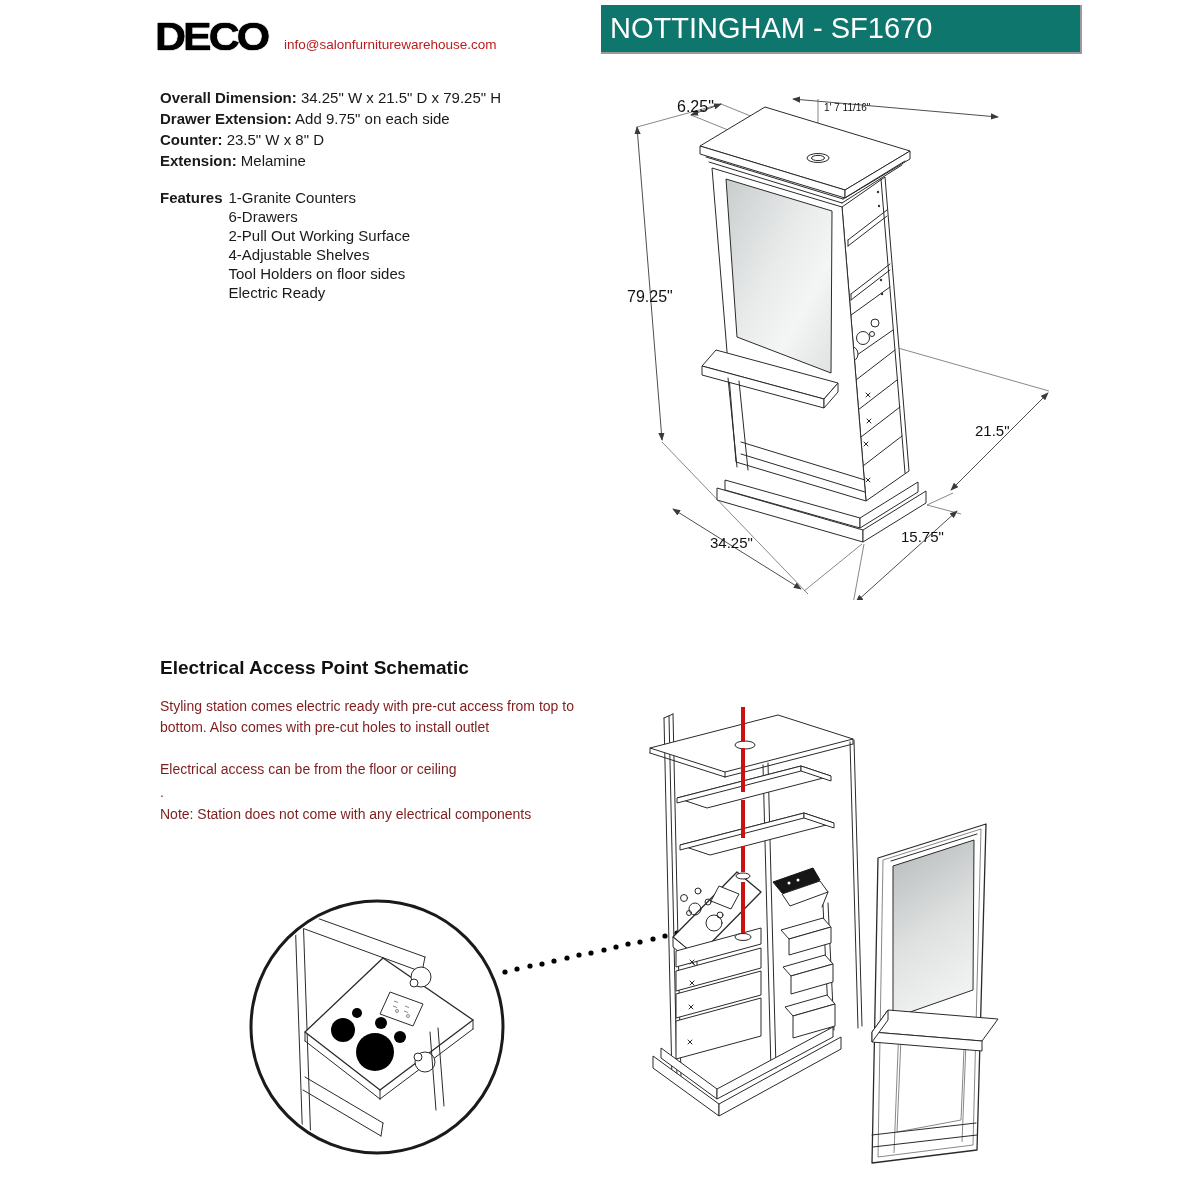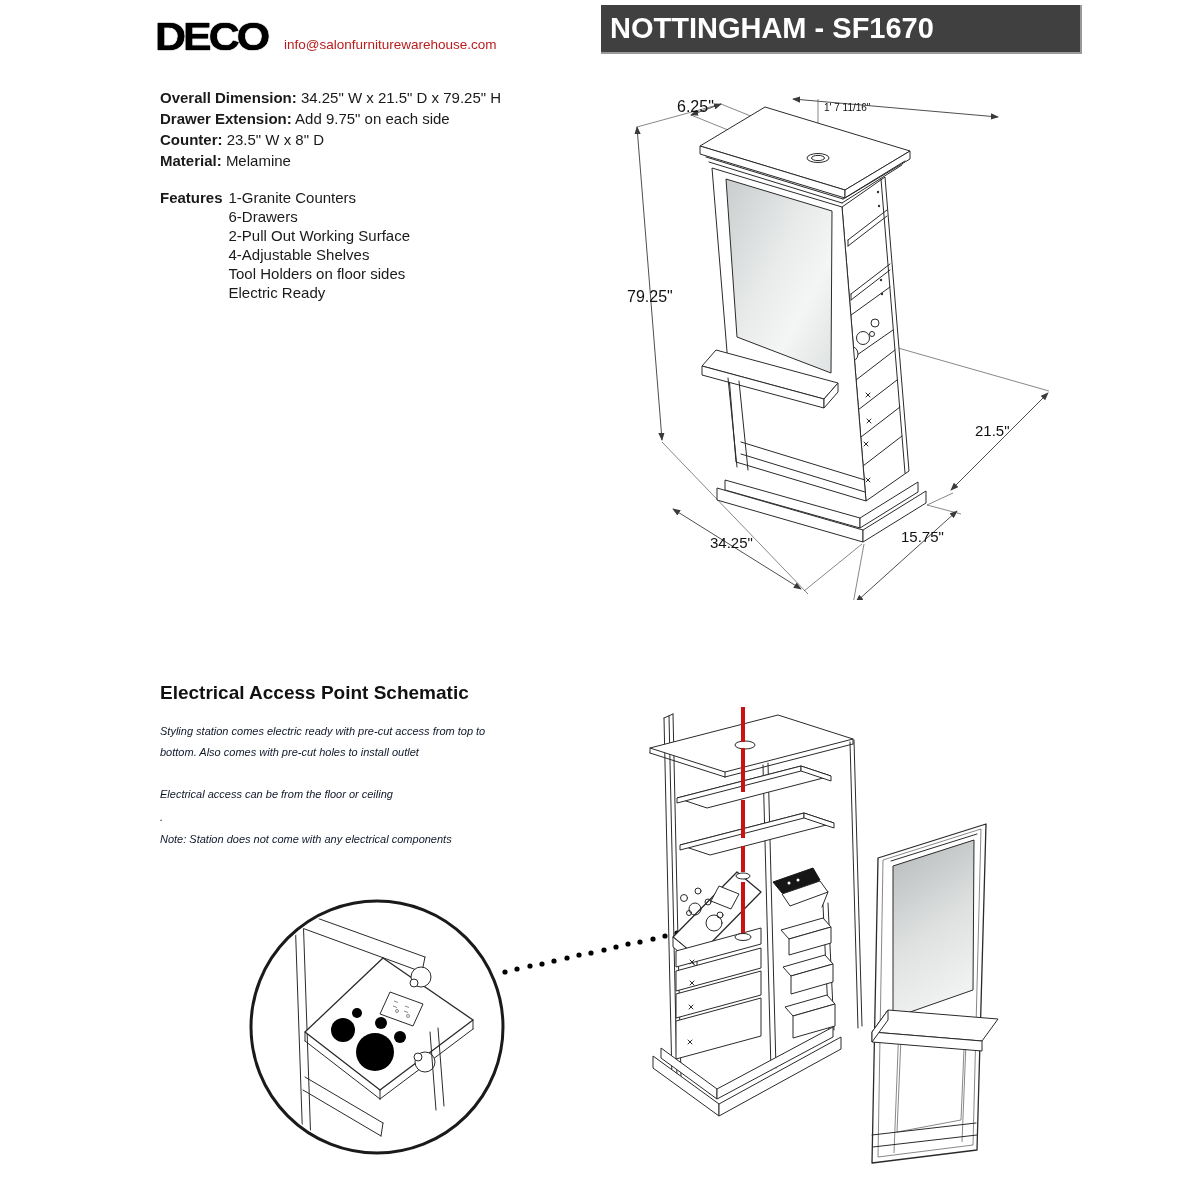--- a/index.html
+++ b/index.html
@@ -2,36 +2,36 @@
 <html><head>
 <meta charset="utf-8">
 <style>
   html,body{margin:0;padding:0;background:#fff;}
   .page{position:relative;width:1200px;height:1200px;background:#fff;overflow:hidden;
         font-family:"Liberation Sans","DejaVu Sans",sans-serif;color:#1a1a1a;}
   
   .logo{position:absolute;left:155px;top:12px;font-size:43px;font-weight:bold;
         letter-spacing:-3px;color:#000;transform:scaleY(.92);text-shadow:0 0 1px #000,0 0 1px #000;}
   .email{position:absolute;left:284px;top:37px;font-size:13.5px;color:#b91c1c;}
-  .banner{position:absolute;left:601px;width:470px;background:#404040;color:#fff;
-          font-weight:bold;border-right:2px solid #9a9a9a;border-bottom:2px solid #9a9a9a;}
+  .banner{position:absolute;left:601px;width:470px;background:#0f766e;color:#fff;
+          font-weight:normal;border-right:2px solid #9a9a9a;border-bottom:2px solid #9a9a9a;}
   .banner1{top:5px;height:47px;line-height:47px;font-size:29px;padding-left:9px;}
   .banner2{top:602px;height:52px;line-height:52px;font-size:30px;padding-left:9px;}
   
   .specs{position:absolute;left:160px;top:87px;width:440px;font-size:15px;}
   .spec-row{line-height:21px;white-space:nowrap;}
   .spec-row b{font-weight:bold;}
   .features{margin-top:17px;display:flex;}
   .features b{font-weight:bold;line-height:19px;margin-right:6px;}
   .features ul{list-style:none;margin:0;padding:0;}
   .features li{line-height:19px;}
   
-  .eblock{position:absolute;left:160px;top:682px;width:470px;}
+  .eblock{position:absolute;left:160px;top:657px;width:470px;}
   .eblock h2{margin:0;font-size:19px;font-weight:bold;color:#111;}
-  .eblock .para{font-size:11px;line-height:21px;color:#0f172a;font-style:italic;}
+  .eblock .para{font-size:14px;line-height:21px;color:#7f1d1d;}
   .p1{margin-top:17px;} .p2{margin-top:21px;} .p3{margin-top:15px;}
   .p4{margin-top:2px;} .pnote{margin-top:1px;}
   
   svg{position:absolute;}
   .svg-main{left:560px;top:80px;}
   .svg-bottom{left:240px;top:680px;}
   .ln{fill:none;stroke:#2a2a2a;stroke-width:1;stroke-linejoin:round;stroke-linecap:round;}
   .fc{fill:#ffffff;stroke:#2a2a2a;stroke-width:1;stroke-linejoin:round;}
   .fcb{fill:#ffffff;stroke:#2a2a2a;stroke-width:1.3;stroke-linejoin:round;}
   .thin{fill:none;stroke:#555;stroke-width:.7;}
@@ -48,21 +48,21 @@
 <div class="page">
 
   <div class="logo">DECO</div>
   <div class="email">info@salonfurniturewarehouse.com</div>
   <div class="banner banner1">NOTTINGHAM - SF1670</div>
 
   <div class="specs">
     <div class="spec-row"><b><span>Overall Dimension</span>:</b> <span>34.25" W x 21.5" D x 79.25" H</span></div>
     <div class="spec-row"><b><span>Drawer Extension</span>:</b> <span>Add 9.75" on each side</span></div>
     <div class="spec-row"><b><span>Counter</span>:</b> <span>23.5" W x 8" D</span></div>
-    <div class="spec-row"><b><span>Material</span>:</b> <span>Melamine</span></div>
+    <div class="spec-row"><b><span>Extension</span>:</b> <span>Melamine</span></div>
     <div class="features">
       <b>Features</b>
       <ul>
         <li>1-Granite Counters</li>
         <li>6-Drawers</li>
         <li>2-Pull Out Working Surface</li>
         <li>4-Adjustable Shelves</li>
         <li>Tool Holders on floor sides</li>
         <li>Electric Ready</li>
       </ul>

